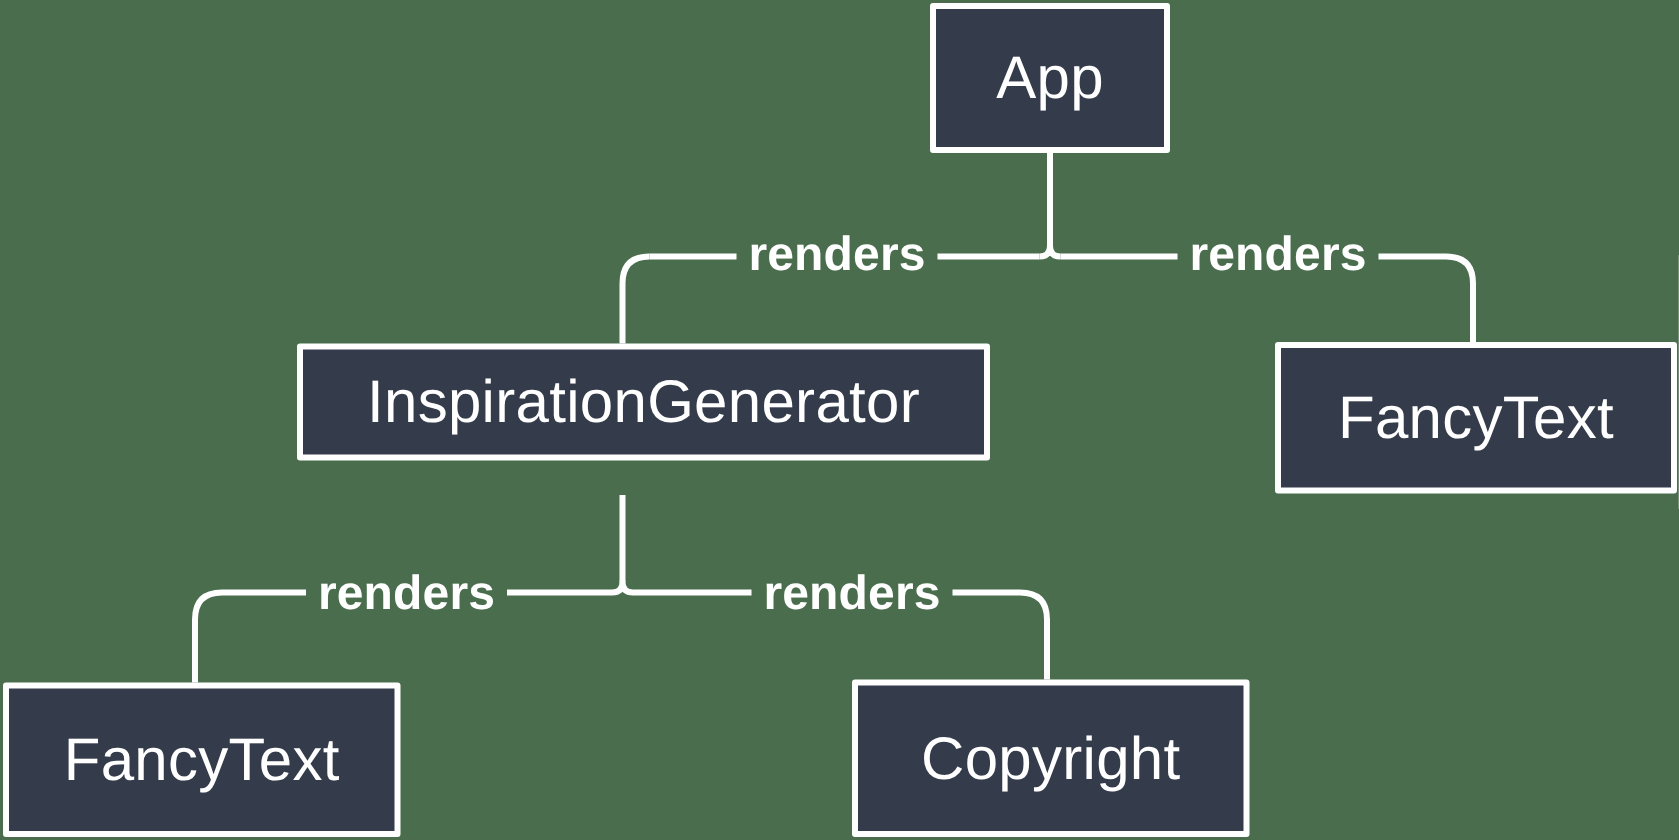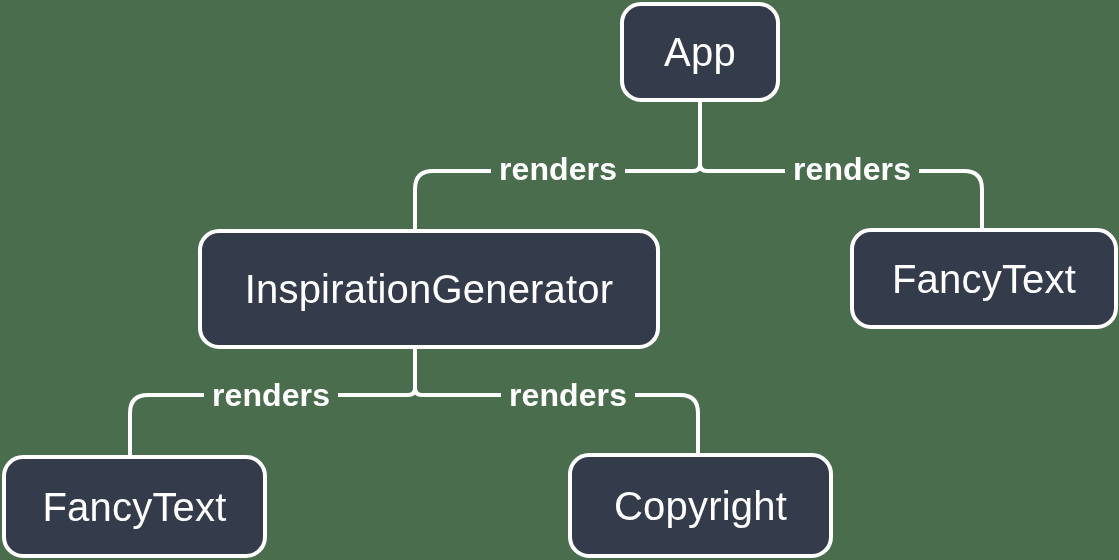--- a/index.html
+++ b/index.html
@@ -25,21 +25,21 @@
     top: 0;
     width: 1119px;
     height: 560px;
     pointer-events: none;
   }
   .node-box {
     position: absolute;
     box-sizing: border-box;
     background: #343b4a;
     border: 4px solid #ffffff;
-    border-radius: 21px;
+    border-radius: 2px;
     display: flex;
     align-items: center;
     justify-content: center;
     color: #ffffff;
     font-size: 40px;
     font-weight: 400;
     letter-spacing: 0.2px;
     line-height: 1;
     white-space: nowrap;
     font-family: "Liberation Sans", "DejaVu Sans", sans-serif;
@@ -77,21 +77,21 @@
       <path d="M 148 395 Q 130 395 130 413 L 130 455" fill="none" stroke="#ffffff" stroke-width="4" stroke-linecap="butt" stroke-linejoin="round"></path>
       <path d="M 422 395 L 501 395" fill="none" stroke="#ffffff" stroke-width="4" stroke-linecap="butt" stroke-linejoin="round"></path>
       <path d="M 635 395 L 680 395" fill="none" stroke="#ffffff" stroke-width="4" stroke-linecap="butt" stroke-linejoin="round"></path>
       <path d="M 680 395 Q 698 395 698 413 L 698 453" fill="none" stroke="#ffffff" stroke-width="4" stroke-linecap="butt" stroke-linejoin="round"></path>
     </svg>
 
   <div id="nodes-layer">
       <div class="node-box" style="left: 620px; top: 2px; width: 160px; height: 100px; font-size: 40px; background: rgb(52, 59, 74); border-color: rgb(255, 255, 255); color: rgb(255, 255, 255);">
         <span>App</span>
       </div>
-      <div class="node-box" style="left: 198px; top: 229px; width: 462px; height: 120px; font-size: 40px; background: rgb(52, 59, 74); border-color: rgb(255, 255, 255); color: rgb(255, 255, 255);">
+      <div class="node-box" style="left: 198px; top: 229px; width: 462px; height: 78px; font-size: 40px; background: rgb(52, 59, 74); border-color: rgb(255, 255, 255); color: rgb(255, 255, 255);">
         <span>InspirationGenerator</span>
       </div>
       <div class="node-box" style="left: 850px; top: 228px; width: 268px; height: 101px; font-size: 40px; background: rgb(52, 59, 74); border-color: rgb(255, 255, 255); color: rgb(255, 255, 255);">
         <span>FancyText</span>
       </div>
       <div class="node-box" style="left: 2px; top: 455px; width: 265px; height: 103px; font-size: 40px; background: rgb(52, 59, 74); border-color: rgb(255, 255, 255); color: rgb(255, 255, 255);">
         <span>FancyText</span>
       </div>
       <div class="node-box" style="left: 568px; top: 453px; width: 265px; height: 105px; font-size: 40px; background: rgb(52, 59, 74); border-color: rgb(255, 255, 255); color: rgb(255, 255, 255); text-align: center;">
         <span>Copyright</span>

